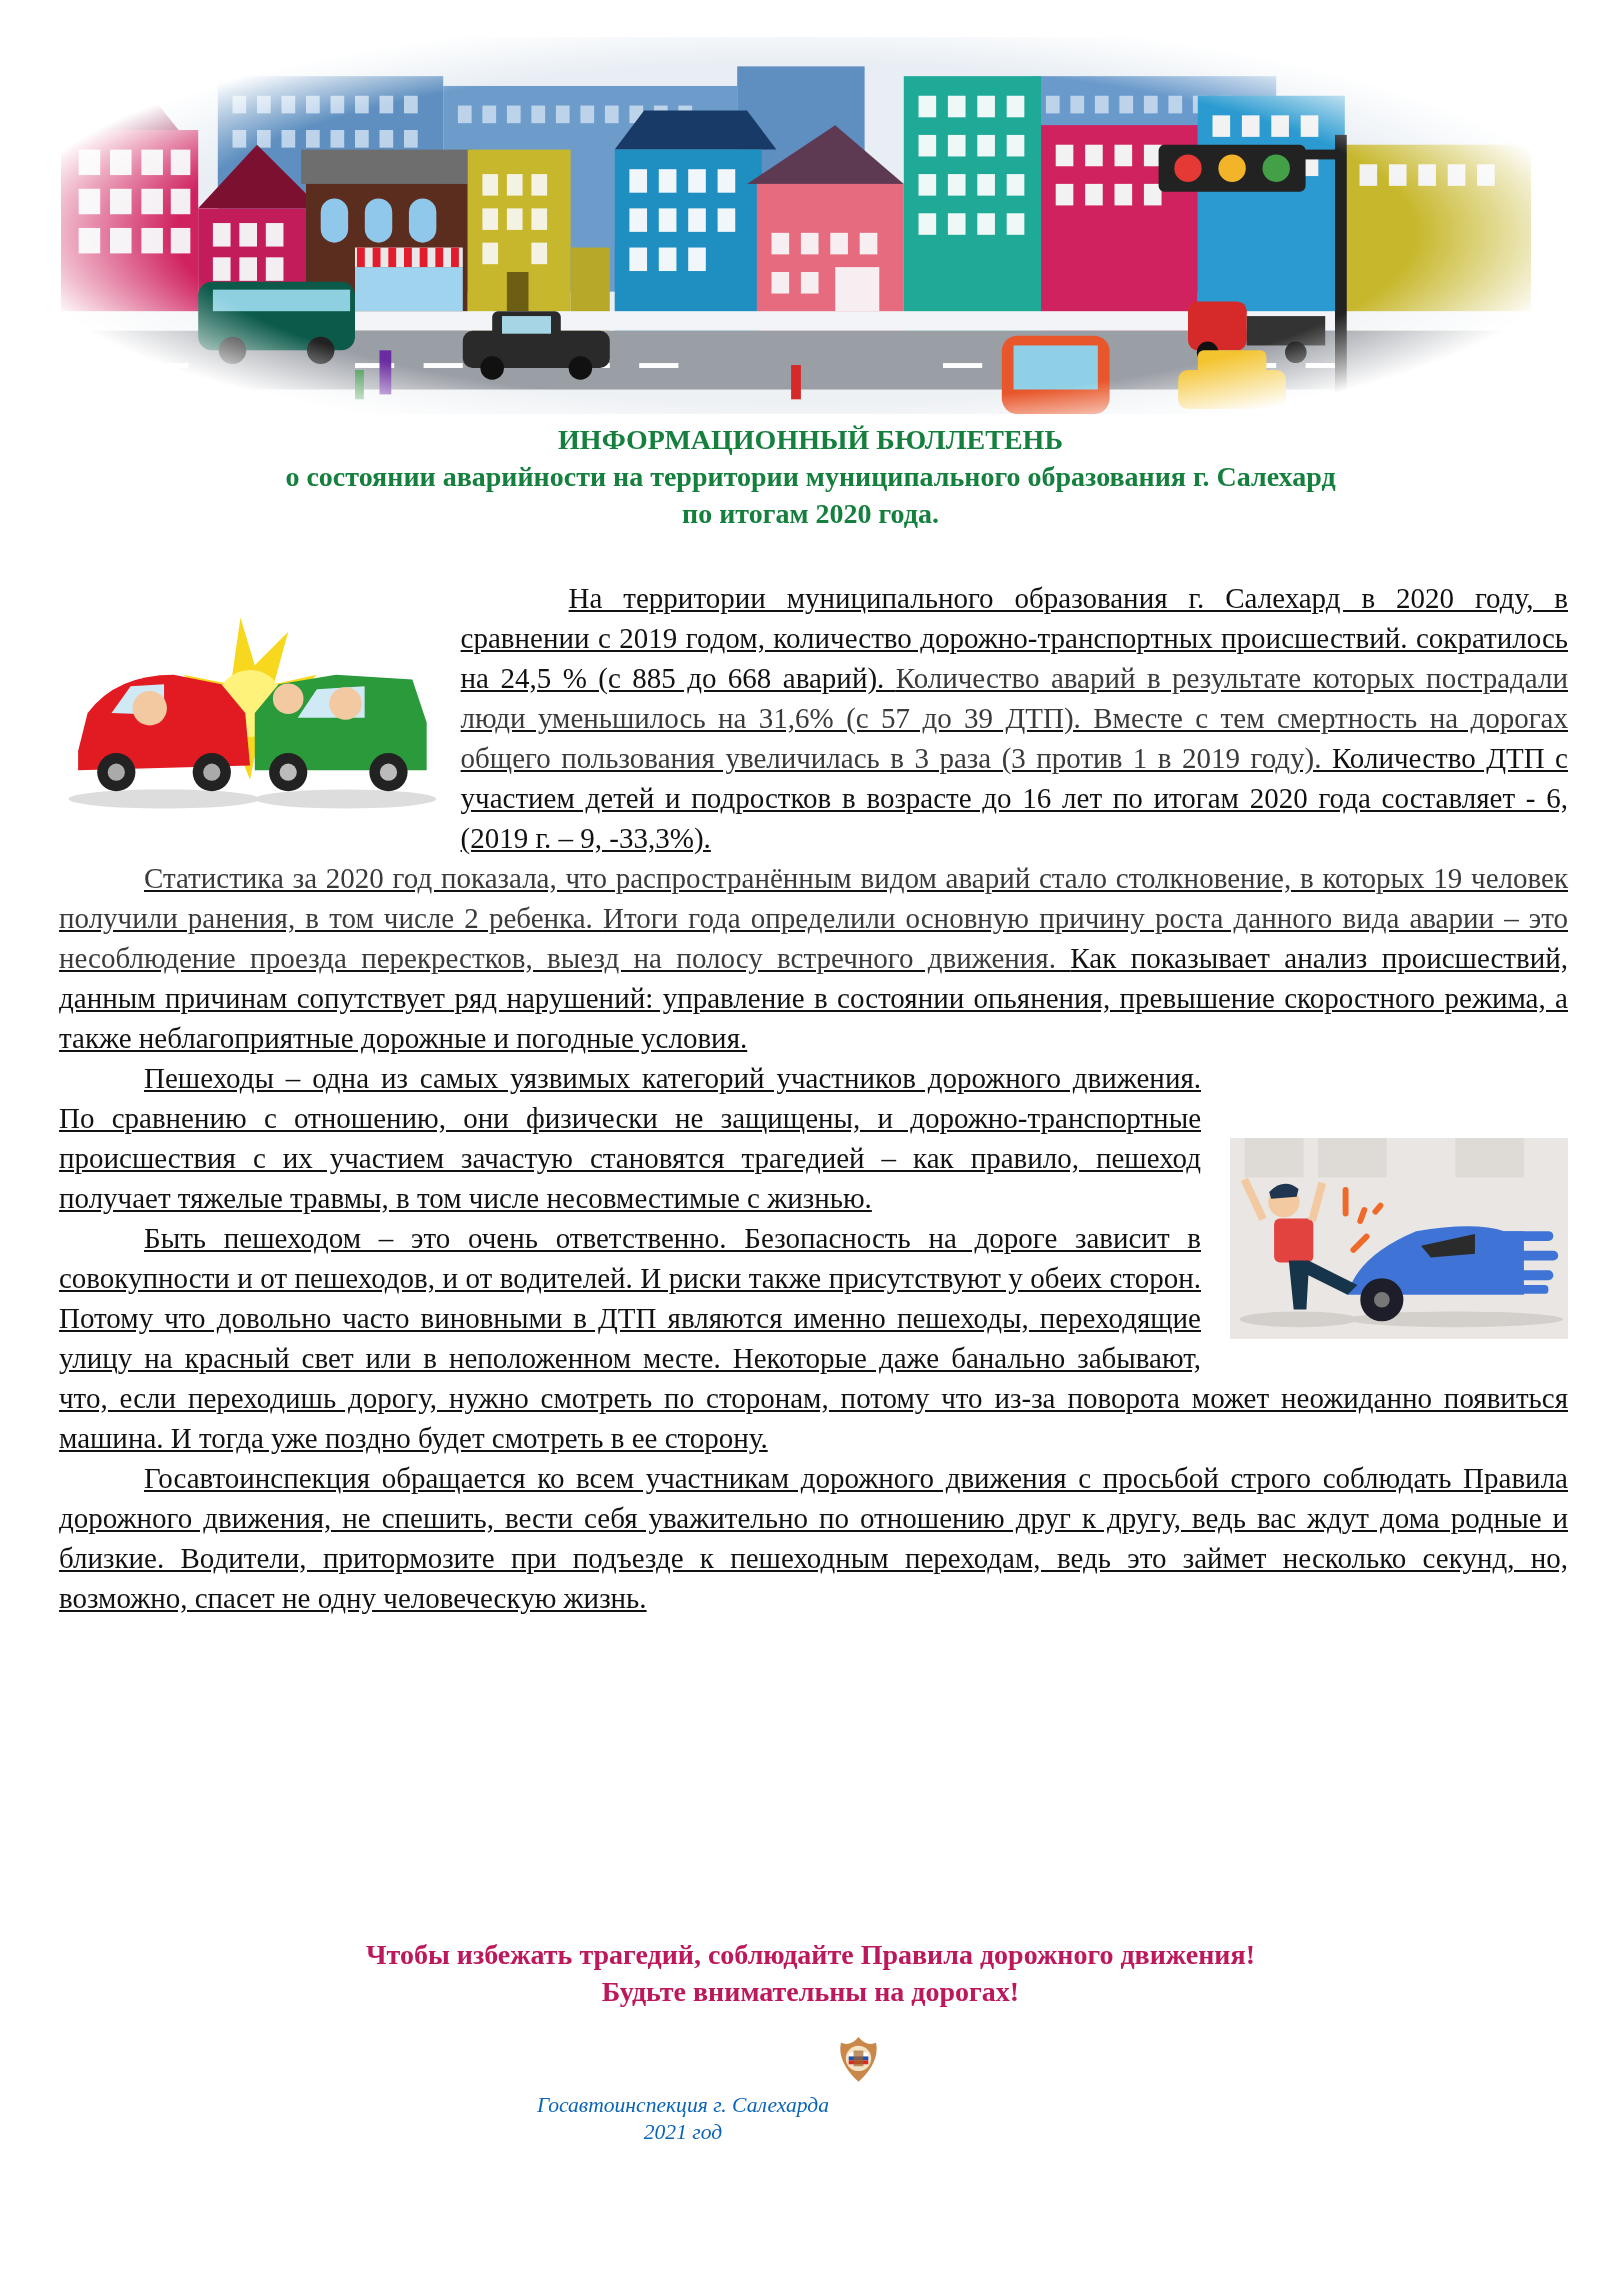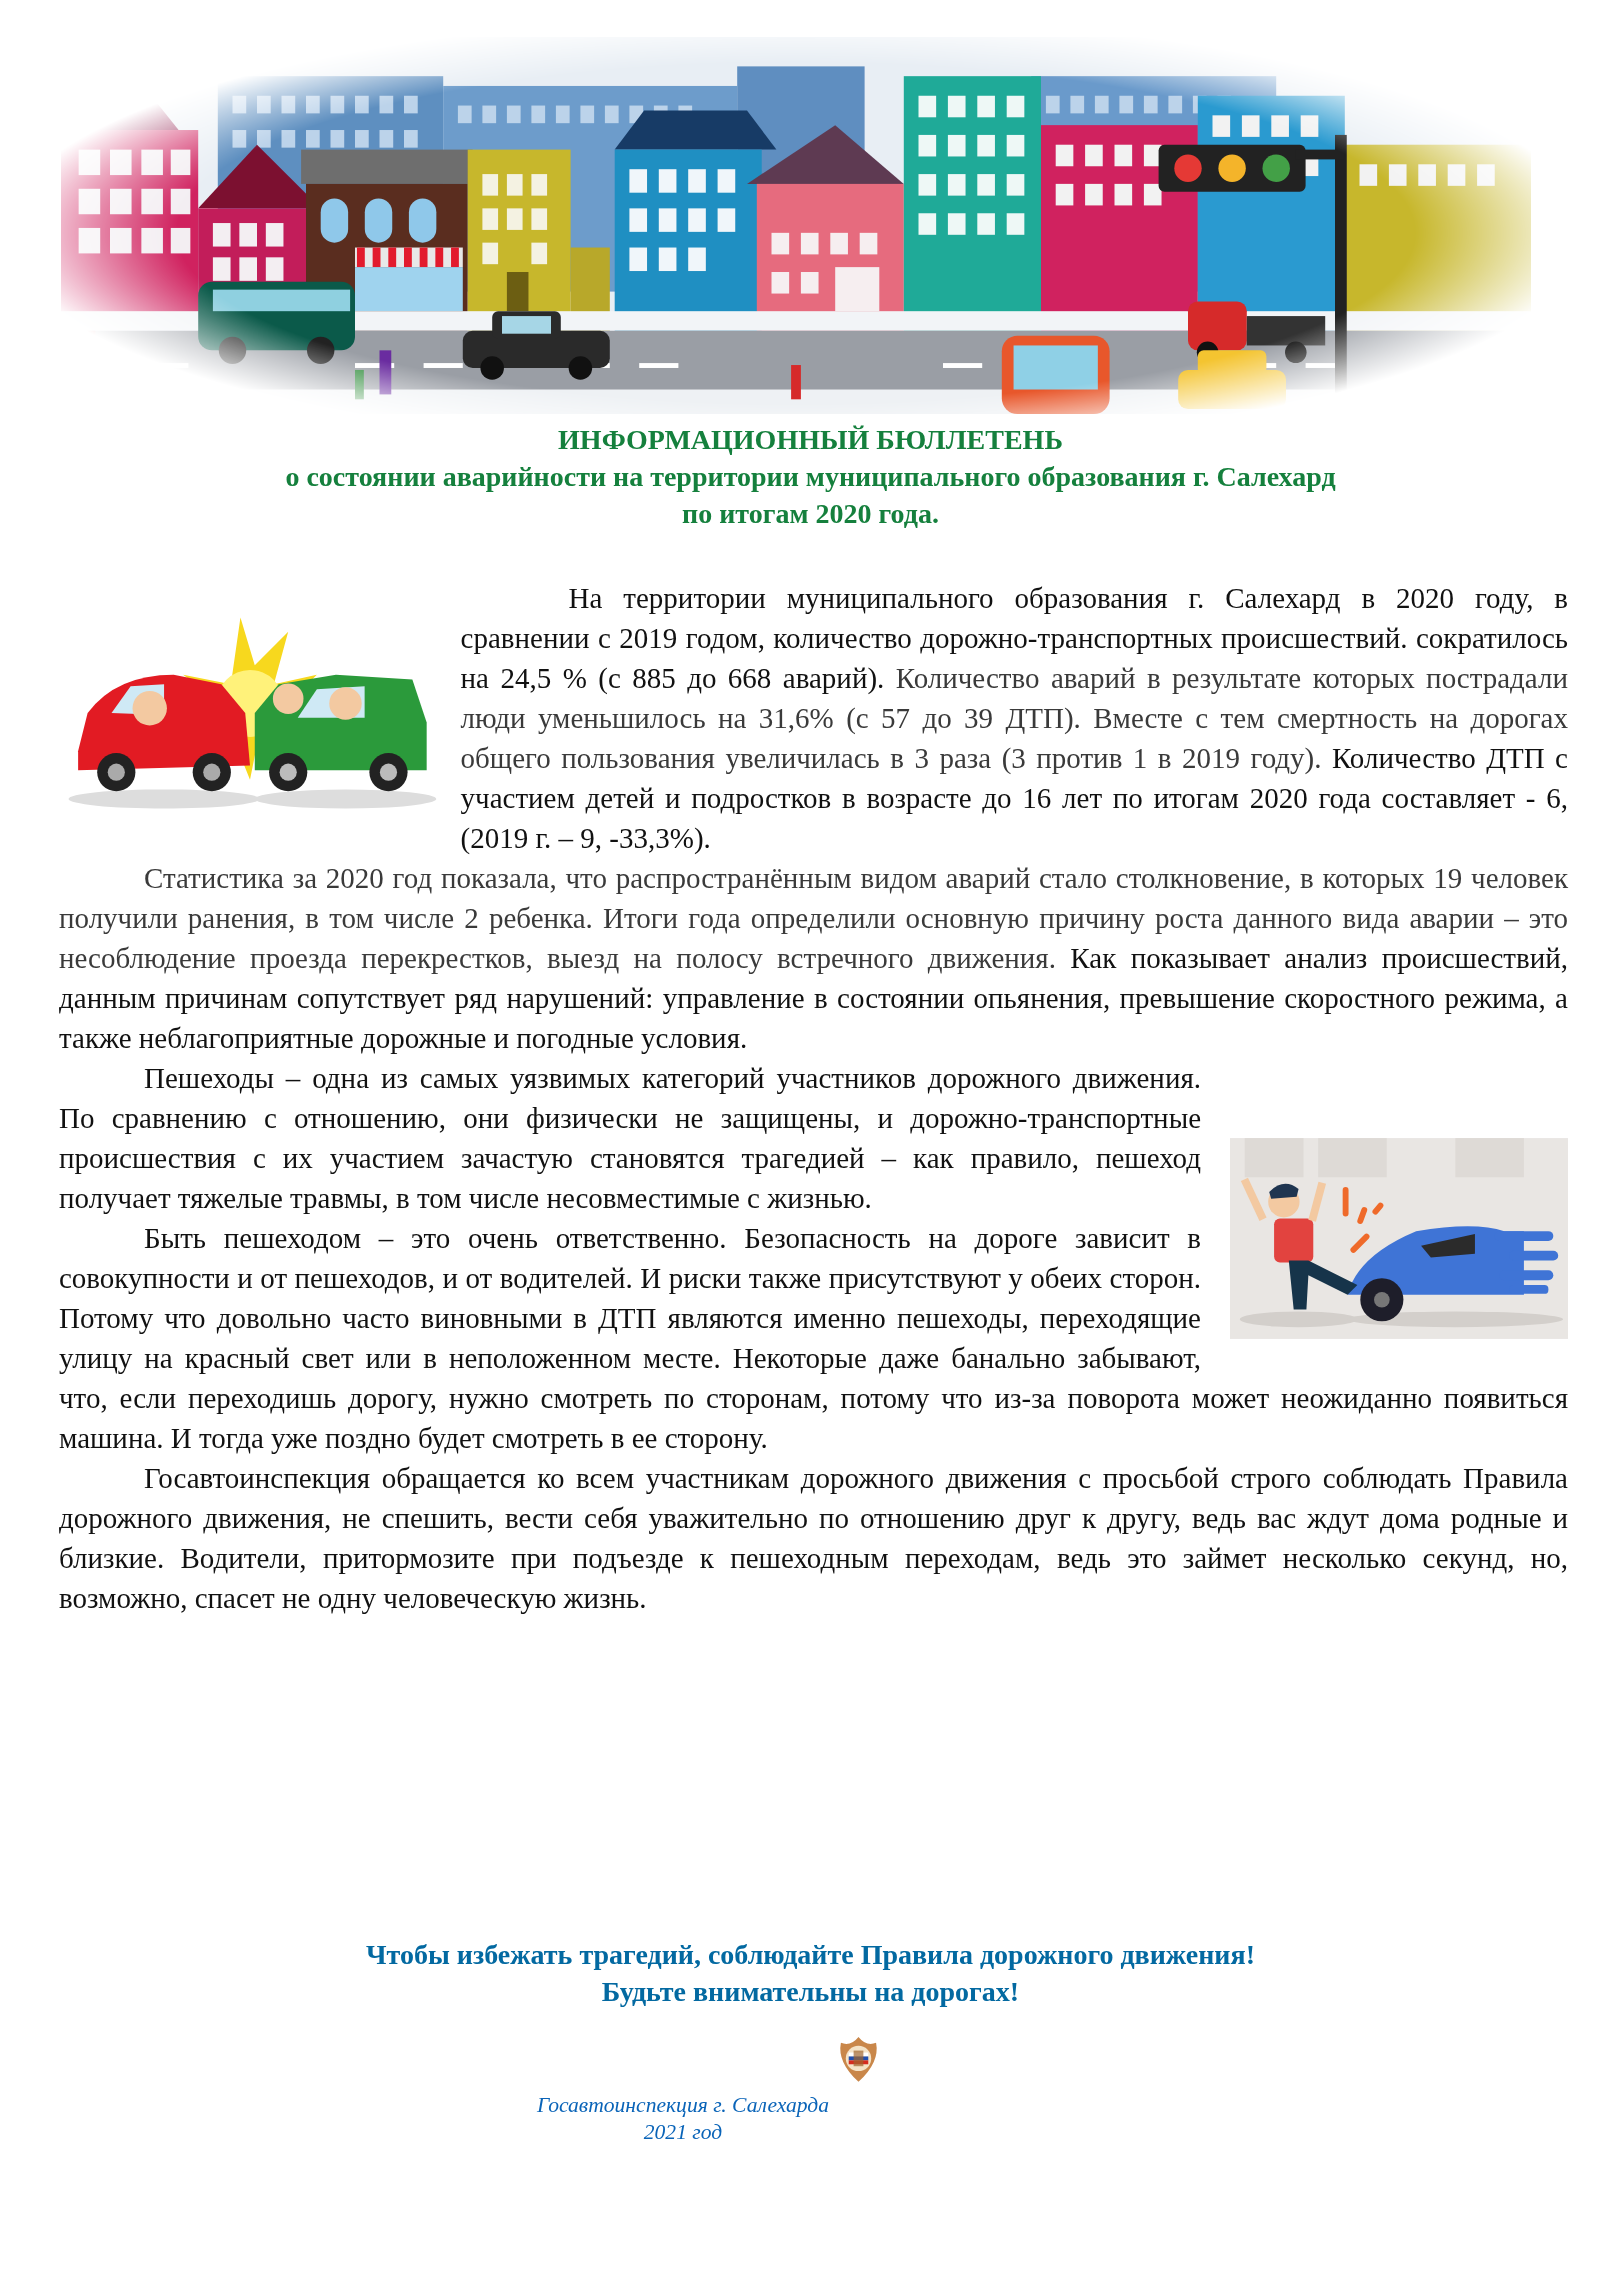--- a/index.html
+++ b/index.html
@@ -6,27 +6,27 @@
   body { width: 1621px; height: 2293px; position: relative; overflow: hidden;
          font-family: "Liberation Serif", "DejaVu Serif", serif; color: #111; }
   .banner { position: absolute; left: 61px; top: 37px; width: 1470px; height: 377px; overflow: hidden;
             -webkit-mask-image: radial-gradient(ellipse 54% 58% at 50% 52%, #000 78%, transparent 100%);
             mask-image: radial-gradient(ellipse 54% 58% at 50% 52%, #000 78%, transparent 100%); }
   .banner svg { width: 100%; height: 100%; display: block; }
   .title-block { position: absolute; left: 0; top: 421px; width: 1621px; text-align: center;
                  color: #15803d; font-weight: bold; font-size: 28px; line-height: 37px; }
   .doc { position: absolute; left: 59px; top: 578px; width: 1509px; font-size: 29px; line-height: 40px;
          text-align: justify; }
-  .doc p { margin: 0; text-indent: 85px; }
+  .doc p { margin: 0; text-indent: 85px; text-decoration: underline; }
   .doc p.first { text-indent: 108px; }
   .grey { color: #3a3a3a; }
   .float-left { float: left; width: 382px; height: 216px; margin: 27.4px 19.6px 0 0; }
   .float-right { float: right; width: 338px; height: 201px; margin: 13.7px 0 0 29px; }
   .float-left svg, .float-right svg { width: 100%; height: 100%; display: block; }
-  .slogan { position: absolute; left: 0; top: 1936px; width: 1621px; text-align: center; color: #0369a1;
+  .slogan { position: absolute; left: 0; top: 1936px; width: 1621px; text-align: center; color: #be185d;
             font-weight: bold; font-size: 28px; line-height: 37px; }
   .emblem { position: absolute; left: 837px; top: 2033px; width: 43px; height: 51px; }
   .footer { position: absolute; left: 0; top: 2092px; width: 1366px; text-align: center; color: #0a64b8;
             font-weight: normal; font-style: italic; font-size: 21.6px; line-height: 26.5px; }
 </style>
 </head>
 <body>
 
 <div class="banner">
   <svg viewBox="0 0 1500 385" preserveAspectRatio="none">

